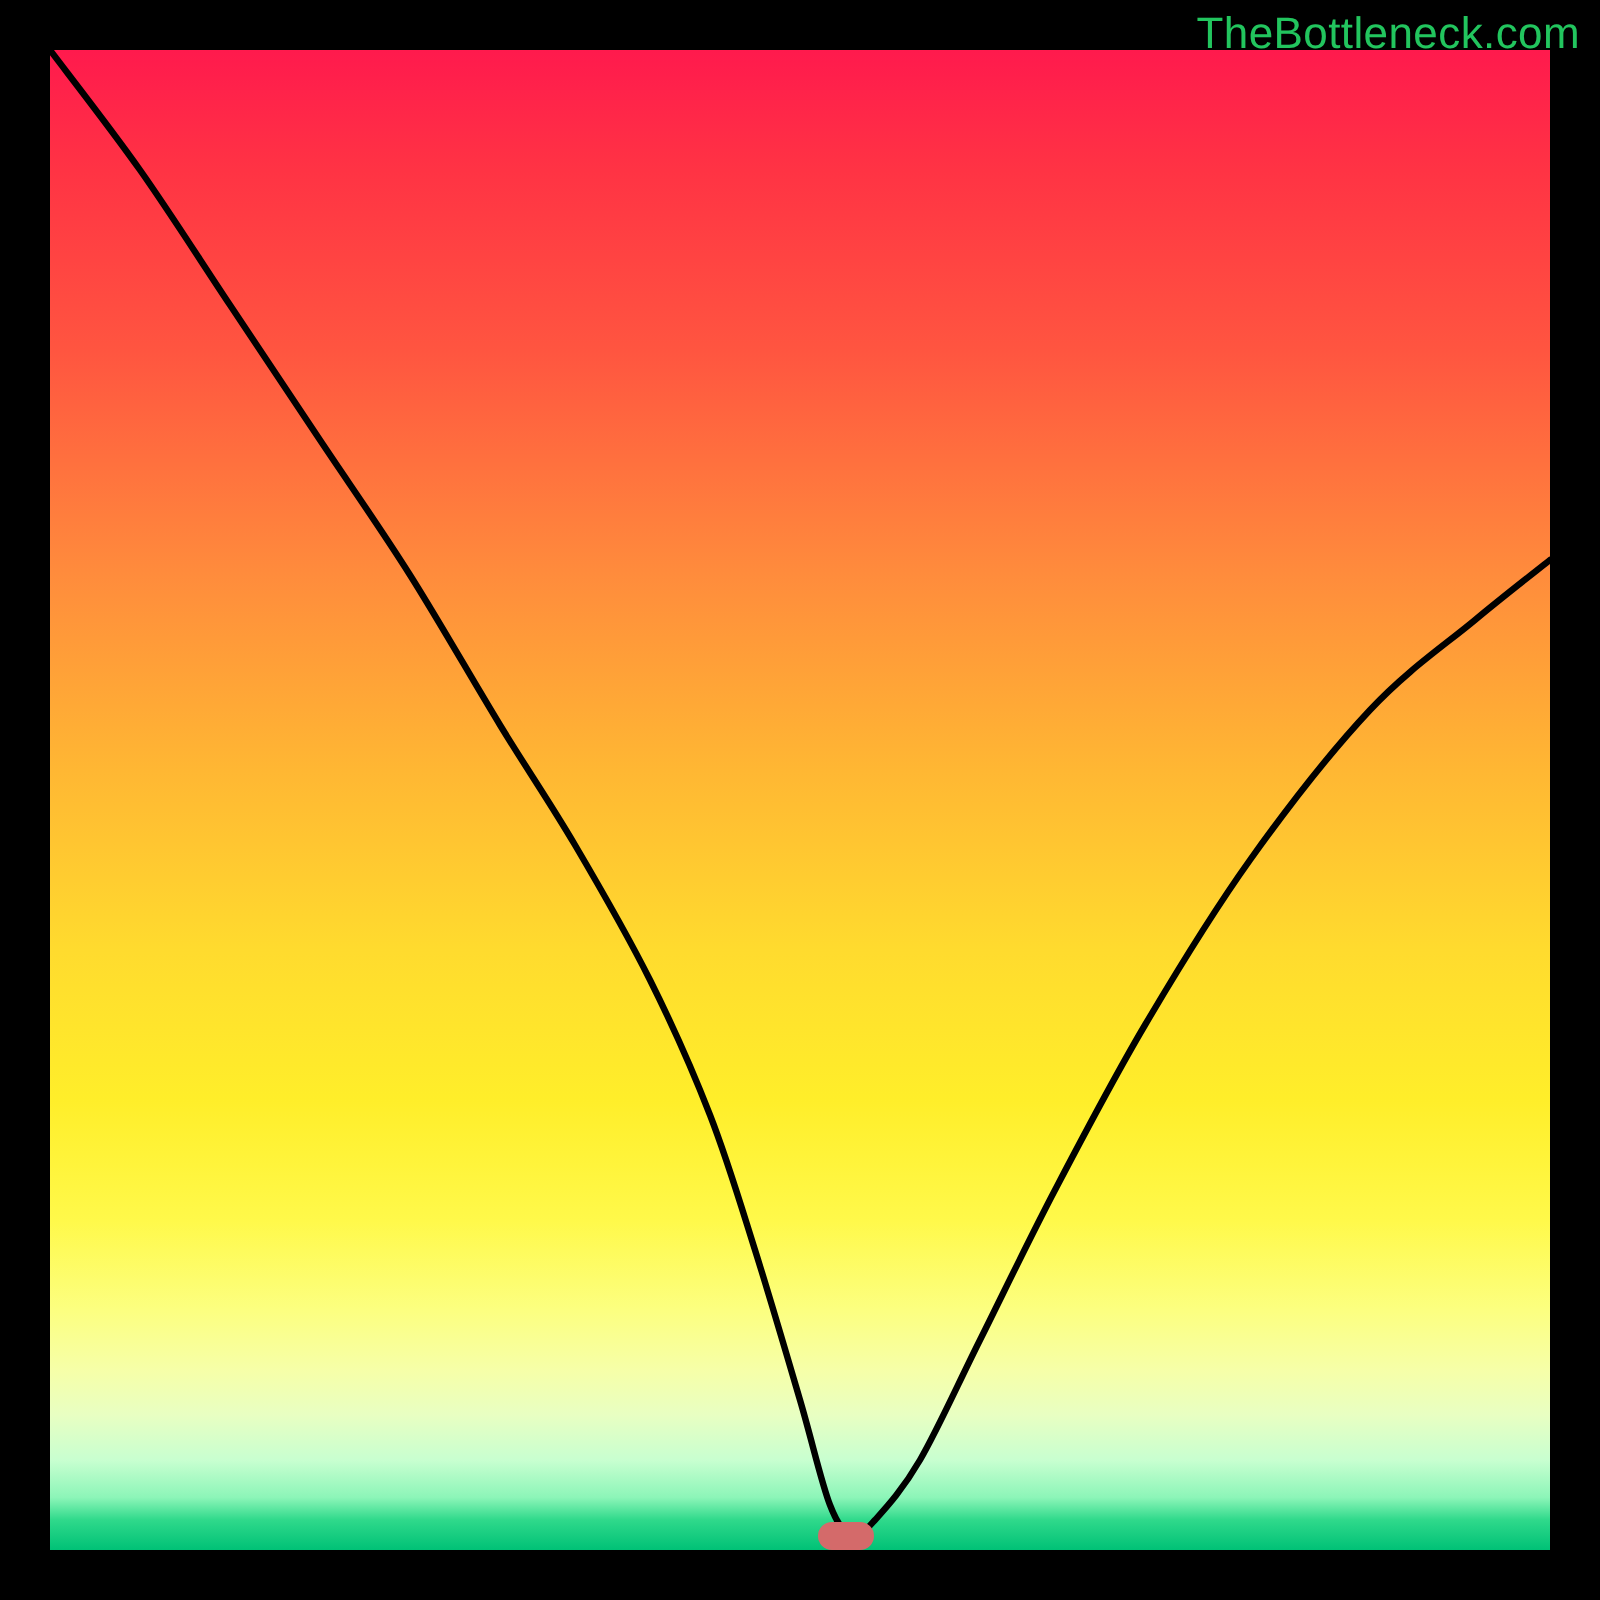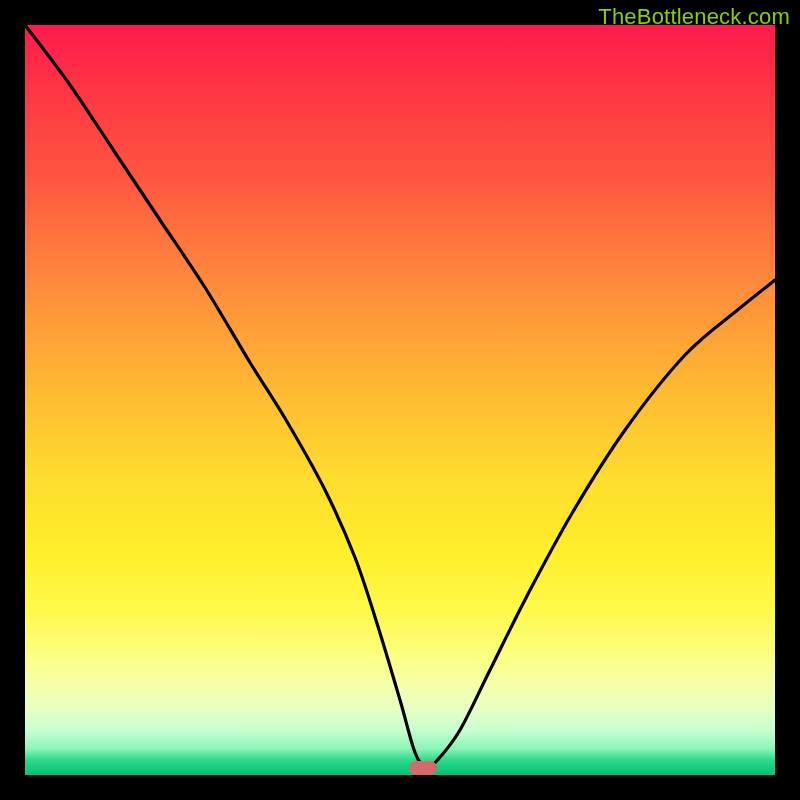--- a/index.html
+++ b/index.html
@@ -14,21 +14,21 @@
   .frame {
     position: relative;
     width: 800px;
     height: 800px;
     background: #000;
   }
   .watermark {
     position: absolute;
     top: 4px;
     right: 10px;
-    color: #84cc16;
+    color: #22c55e;
     font-size: 22px;
     font-weight: 500;
     letter-spacing: 0.2px;
     z-index: 5;
   }
   .plot-area {
     position: absolute;
     left: 25px;
     top: 25px;
     width: 750px;

